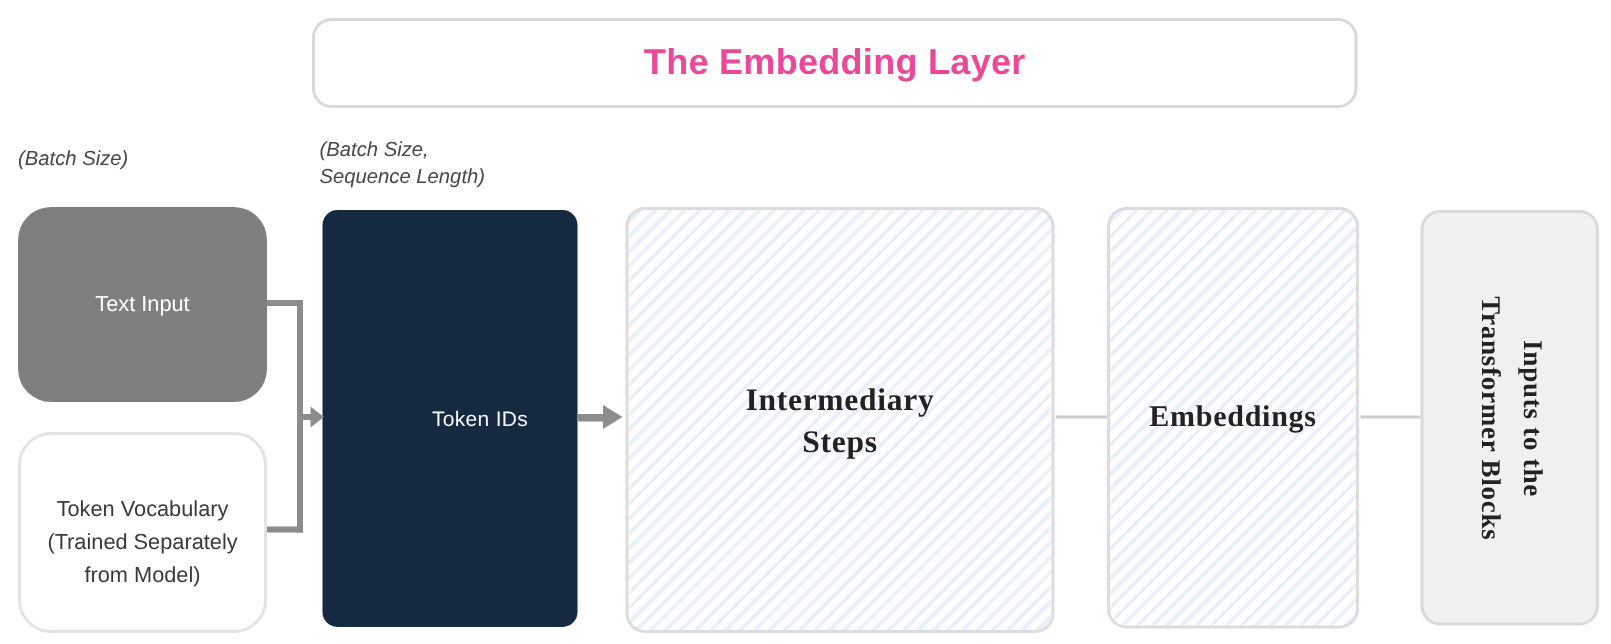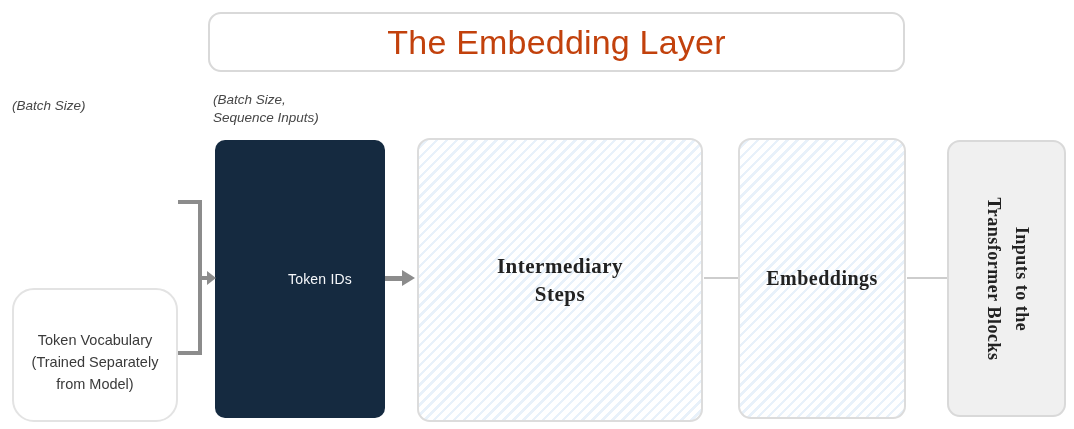--- a/index.html
+++ b/index.html
@@ -7,21 +7,21 @@
     position:relative;width:1074px;height:429px;background:#ffffff;overflow:hidden;
     font-family:"Liberation Sans",sans-serif;
   }
   
   .title-box{
     position:absolute;left:208px;top:12px;width:697px;height:60px;
     border:2px solid #d9d9d9;border-radius:13px;background:#ffffff;
     display:flex;align-items:center;justify-content:center;box-sizing:border-box;
   }
   .title-text{
-    font-size:34px;font-weight:normal;color:#c2410c;letter-spacing:.2px;
+    font-size:24px;font-weight:bold;color:#ec4899;letter-spacing:.2px;
   }
   
   .dim-label{
     position:absolute;font-style:italic;font-size:13.5px;color:#474747;
     text-align:left;white-space:pre-line;line-height:1.35;font-weight:500;
   }
   .lbl-batch{left:12px;top:97px;width:180px;}
   .lbl-batch-seq{left:213px;top:91px;width:174px;}
   
   .box{position:absolute;box-sizing:border-box;display:flex;align-items:center;justify-content:center;text-align:center;}
@@ -85,22 +85,25 @@
 <body>
 
 <div class="canvas">
 
   <div class="title-box">
     <span class="title-text">The Embedding Layer</span>
   </div>
 
   <div class="dim-label lbl-batch">(Batch Size)</div>
   <div class="dim-label lbl-batch-seq">(Batch Size,
-Sequence Inputs)</div>
+Sequence Length)</div>
 
+  <div class="box text-input-box">
+    <span class="box-label">Text Input</span>
+  </div>
   <div class="box token-vocab-box">
     <span class="box-label">Token Vocabulary
 (Trained Separately
 from Model)</span>
   </div>
 
   <div class="box token-ids-box">
     <span class="box-label">Token IDs</span>
   </div>
 

